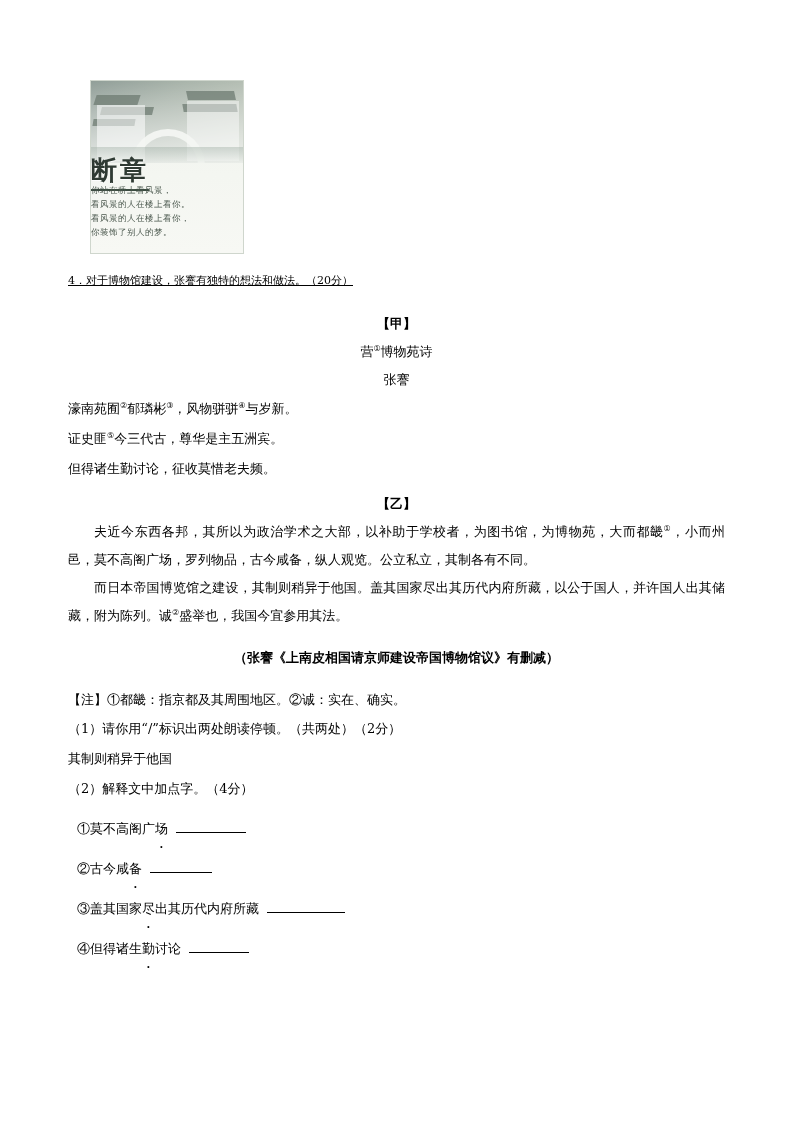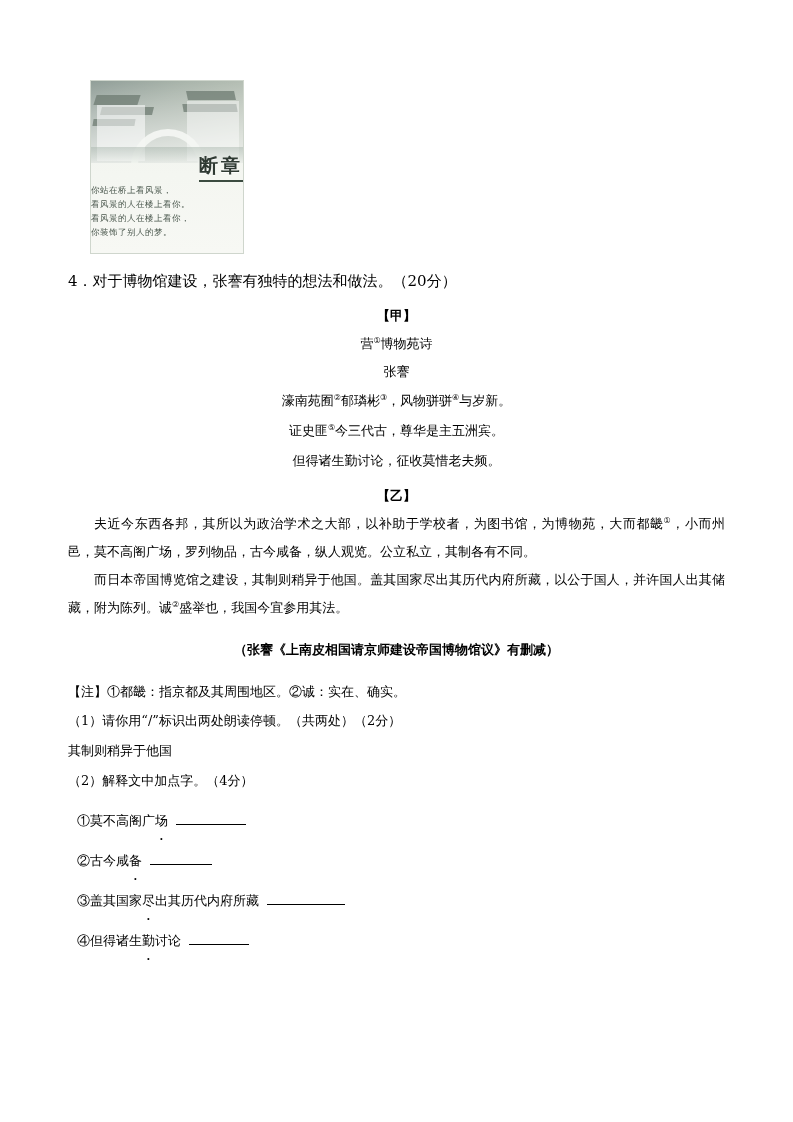--- a/index.html
+++ b/index.html
@@ -66,23 +66,23 @@
   }
   .water {
     position: absolute;
     left: 0; bottom: 0; width: 152px; height: 16px;
     background: linear-gradient(180deg, rgba(160,175,165,.45), rgba(225,231,222,.2));
   }
   .fig-title {
     position: absolute;
     left: 0; right: 0;
     top: 72px;
-    text-align: right;
+    text-align: left;
     font-family: "DejaVu Serif", serif;
-    font-size: 19px;
+    font-size: 26px;
     font-weight: 700;
     letter-spacing: 3px;
     color: #2f3a33;
     text-shadow: 0 1px 0 rgba(255,255,255,.8);
   }
   .fig-title .u {
     display: inline-block;
     border-bottom: 2px solid #3b4b40;
     padding-bottom: 1px;
   }
@@ -92,32 +92,32 @@
     top: 102px;
     text-align: left;
     font-size: 8.5px;
     line-height: 14px;
     color: #4b584e;
     letter-spacing: .5px;
   }
 
   
   .q-head {
-    margin: 14px 0 8px 0;
-    font-size: 15px;
+    margin: 14px 0 16px 0;
+    font-size: 11px;
     line-height: 26px;
+    text-decoration: underline;
   }
   .center {
     text-align: center;
     font-size: 13px;
     line-height: 28px;
   }
   .b { font-weight: 700; }
   .poem-line {
-    text-align: center;
     font-size: 13px;
     line-height: 30px;
     font-family: Liberation Serif, serif;
   }
   .para {
     font-size: 13px;
     line-height: 28px;
     text-align: justify;
     text-justify: inter-ideograph;
     margin: 0;

